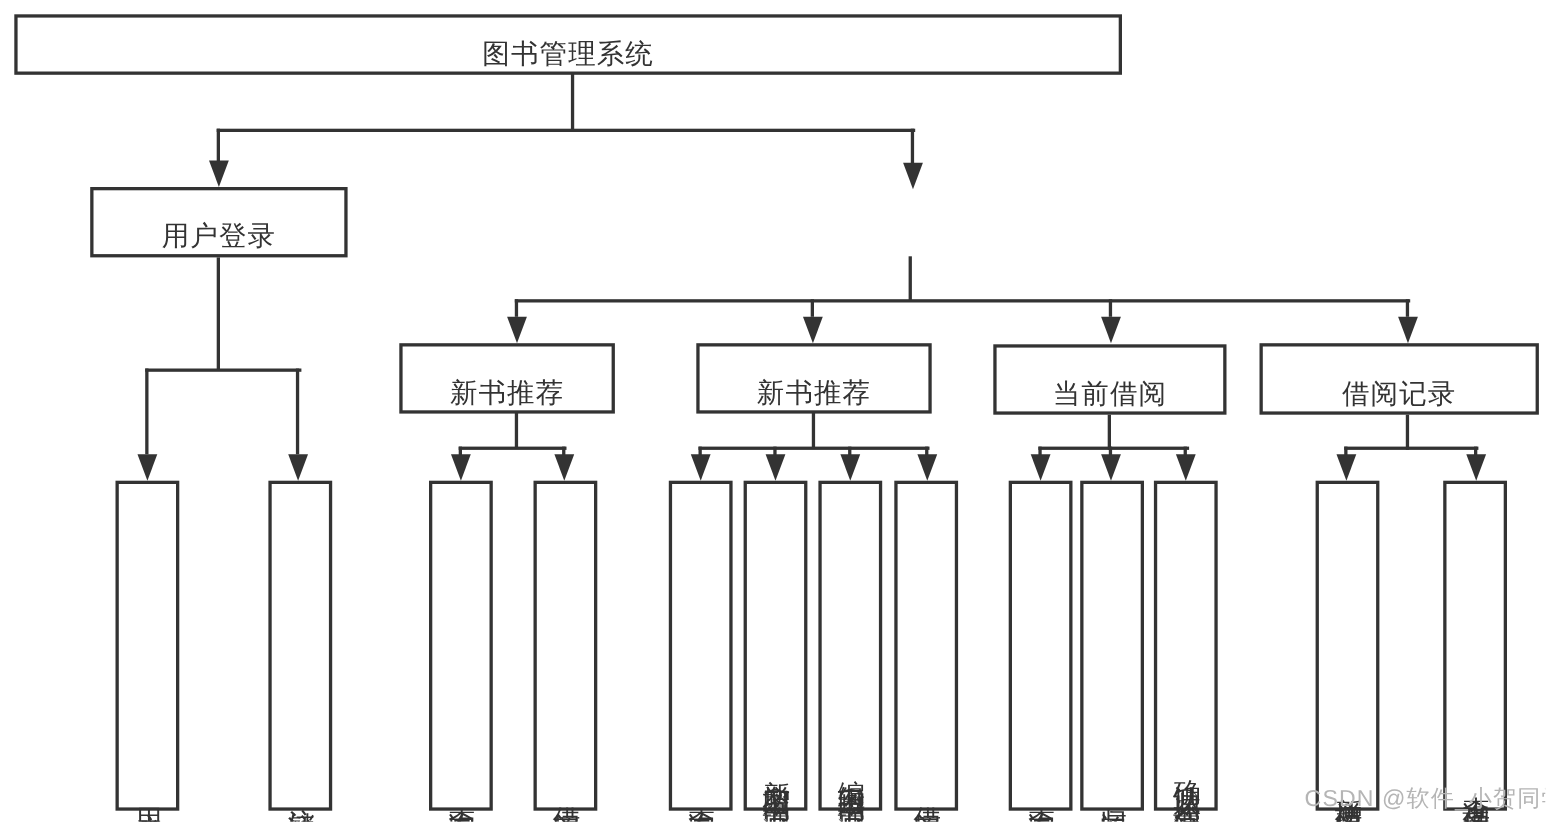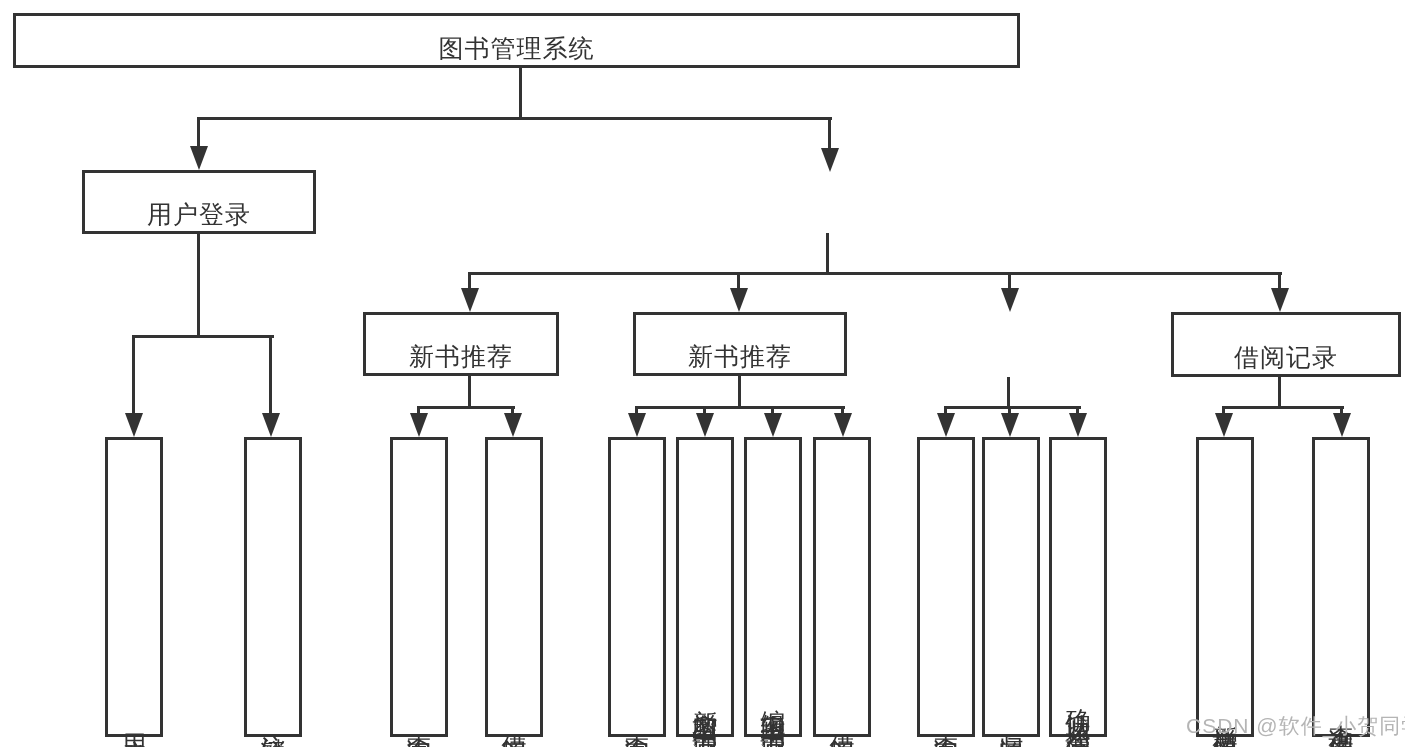--- a/index.html
+++ b/index.html
@@ -61,21 +61,24 @@
   <div class="box hbox" style="left:82px;top:170px;width:234px;height:64px">
     <span>用户登录</span>
   </div>
 
   <div class="box hbox" style="left:363px;top:312px;width:196px;height:64px">
     <span>新书推荐</span>
   </div>
   <div class="box hbox" style="left:633px;top:312px;width:214px;height:64px">
     <span>新书推荐</span>
   </div>
-  <div class="box hbox" style="left:1171px;top:312px;width:230px;height:65px">
+  <div class="box hbox" style="left:903px;top:313px;width:212px;height:64px">
+    <span>当前借阅</span>
+  </div>
+  <div class="box hbox" style="left:1145px;top:312px;width:254px;height:65px">
     <span>借阅记录</span>
   </div>
 
   <div class="box leaf" style="left:105px">
     <span class="vtext">用户登录</span>
   </div>
   <div class="box leaf" style="left:244px">
     <span class="vtext">注销登录</span>
   </div>
   <div class="box leaf" style="left:390px">

